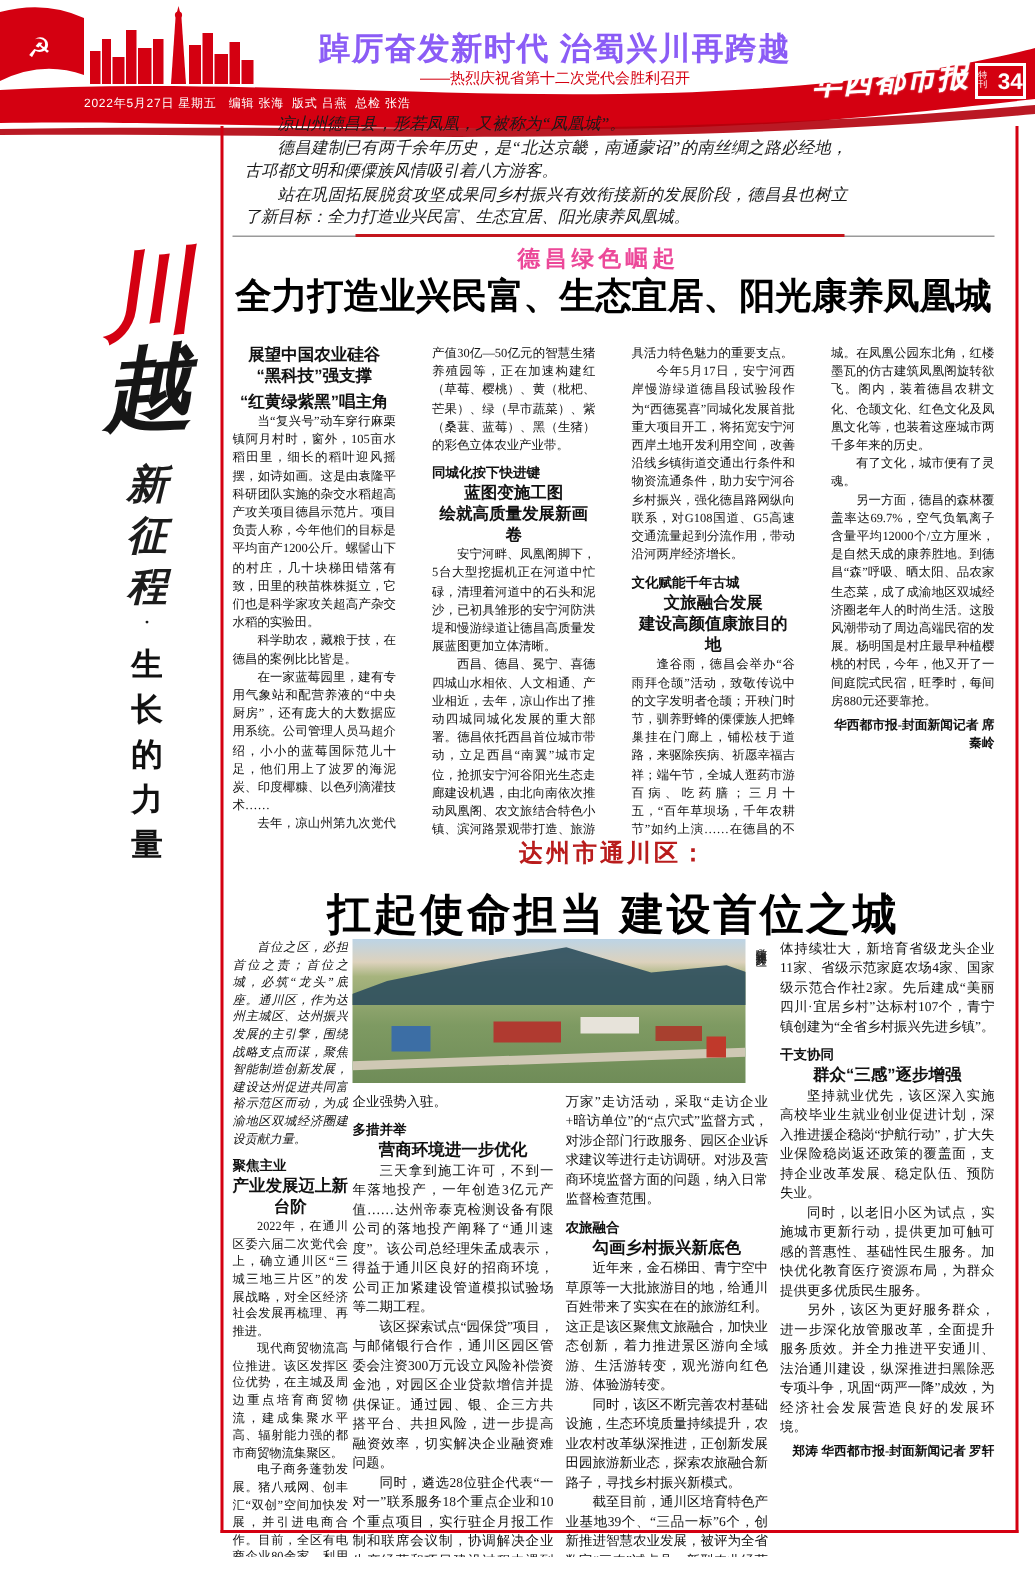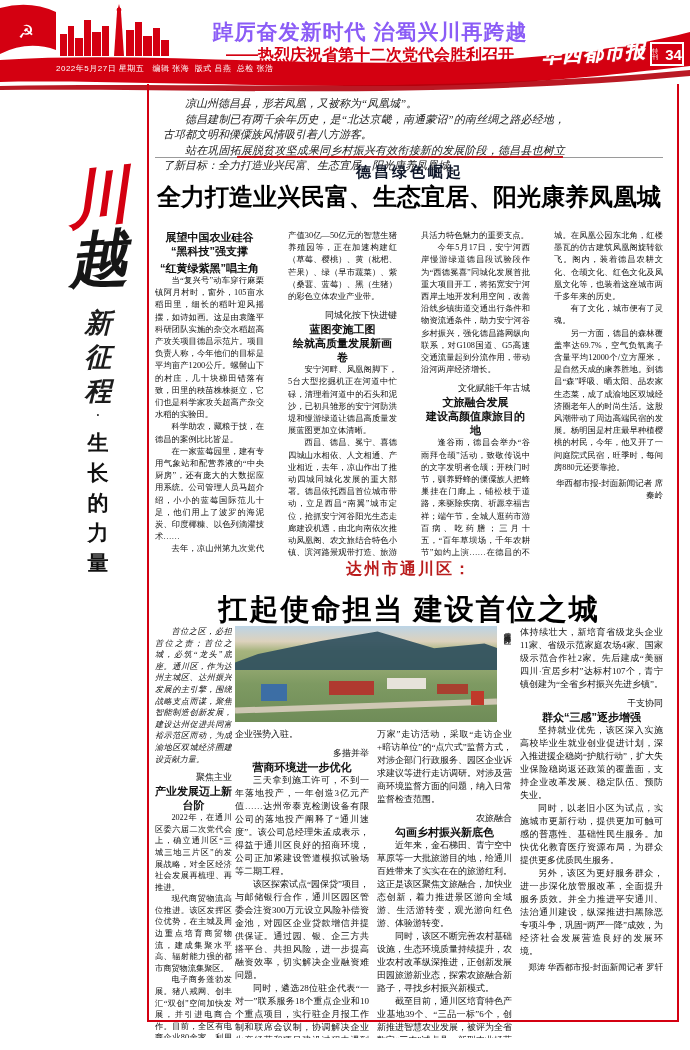--- a/index.html
+++ b/index.html
@@ -4,22 +4,22 @@
 <style>
   html,body{margin:0;padding:0;background:#f2f2f2;}
   .page{position:relative;width:690px;height:1050px;background:#fff;overflow:hidden;
         font-family:"Liberation Serif","DejaVu Serif",serif;color:#111;}
   
   .hdr-svg{position:absolute;left:0;top:0;}
   .slogan{position:absolute;left:200px;top:18px;width:340px;text-align:center;
           font-family:"Liberation Sans","DejaVu Sans",sans-serif;font-weight:900;
           font-size:21px;color:#8b5cf6;letter-spacing:1px;}
   .slogan-sub{position:absolute;left:200px;top:45px;width:340px;text-align:center;
-          font-family:"Liberation Sans","DejaVu Sans",sans-serif;font-weight:700;
-          font-size:16px;color:#d40011;}
+          font-family:"Liberation Sans","DejaVu Sans",sans-serif;font-weight:400;
+          font-size:10px;color:#d40011;}
   .masthead{position:absolute;left:538px;top:40px;width:108px;text-align:right;
           font-style:italic;font-weight:900;font-size:20px;color:#fff;
           transform:rotate(-3deg);letter-spacing:1px;text-shadow:0 0 1px #fff;}
   .badge{position:absolute;left:650px;top:42px;width:30px;height:20px;border:2px solid #fff;
           display:flex;align-items:center;justify-content:center;gap:6px;color:#fff;
           font-family:"Liberation Sans",sans-serif;}
   .badge .lab{width:7px;font-size:6px;line-height:6px;word-break:break-all;}
   .badge .num{font-size:15px;font-weight:900;line-height:15px;}
   .dateline{position:absolute;left:56px;top:63px;font-size:8px;color:#fff;
           font-family:"Liberation Sans",sans-serif;letter-spacing:.5px;white-space:pre;}
@@ -29,50 +29,50 @@
   
   .side{position:absolute;left:52px;top:168px;width:92px;text-align:center;}
   .side .c1{font-size:62px;line-height:60px;font-weight:900;color:#d40011;font-style:italic;transform:rotate(-6deg);}
   .side .c2{font-size:60px;line-height:62px;font-weight:900;color:#161616;font-style:italic;transform:rotate(-4deg);}
   .side .cal{margin-top:16px;font-size:27px;line-height:34px;font-weight:800;font-style:italic;color:#1c1c1c;}
   .side .cal span{display:block;}
   .side .dot{font-size:16px;line-height:16px;color:#1c1c1c;}
   .side .rest{margin-top:4px;font-size:21px;line-height:30px;font-weight:600;color:#111;}
   .side .rest span{display:block;}
   
-  .intro{position:absolute;left:163px;top:96px;width:402px;font-size:11px;line-height:15.5px;}
+  .intro{position:absolute;left:163px;top:76px;width:402px;font-size:11px;line-height:15.5px;}
   .intro .b-lead{font-style:italic;text-indent:2em;text-align:justify;color:#1a1a1a;}
   .rule{position:absolute;left:155px;top:157px;width:508px;height:1px;background:#9a9a9a;}
   .rule .red{position:absolute;left:82px;top:-1px;width:326px;height:2px;background:#c3161c;}
   
-  .kicker1{position:absolute;left:156px;top:163px;width:508px;text-align:center;font-size:15px;
-           font-family:"Liberation Sans",sans-serif;font-weight:600;color:#0f172a;letter-spacing:3px;}
+  .kicker1{position:absolute;left:145px;top:163px;width:508px;text-align:center;font-size:15px;
+           font-family:"Liberation Sans",sans-serif;font-weight:600;color:#ec4899;letter-spacing:3px;}
   .head1{position:absolute;left:155px;top:181px;width:508px;text-align:center;font-size:24px;
          font-weight:900;color:#000;letter-spacing:0;}
   .kicker2{position:absolute;left:155px;top:559px;width:508px;text-align:center;font-size:16px;
            font-family:"Liberation Sans",sans-serif;font-weight:600;color:#b91c1c;letter-spacing:2px;}
   .head2{position:absolute;left:155px;top:578px;width:508px;text-align:center;font-size:29px;
          font-weight:900;color:#000;letter-spacing:2px;margin-top:12px;}
   
   .a1cols{position:absolute;left:155px;top:230px;width:508px;height:327px;display:flex;gap:24px;overflow:hidden;}
   .a1cols .col{flex:1;font-size:8.3px;line-height:12.2px;overflow:hidden;}
   .a2body{position:absolute;left:155px;top:622px;width:508px;height:416px;overflow:hidden;}
   .a2c1{position:absolute;left:0;top:4px;width:77px;height:412px;font-size:8.2px;line-height:11.6px;overflow:hidden;}
   .a2c2{position:absolute;left:80px;top:106px;width:134px;height:310px;font-size:9px;line-height:13px;overflow:hidden;}
   .a2c3{position:absolute;left:222px;top:106px;width:135px;height:310px;font-size:9px;line-height:13px;overflow:hidden;}
   .a2c4{position:absolute;left:365px;top:4px;width:143px;height:412px;font-size:9px;line-height:13px;overflow:hidden;}
   .b-p{text-indent:2em;text-align:justify;}
   .b-cont{text-align:justify;}
   .b-lead{font-style:italic;text-indent:2em;text-align:justify;}
-  .b-kicker{font-family:"Liberation Sans",sans-serif;font-weight:400;text-align:right;
+  .b-kicker{font-family:"Liberation Sans",sans-serif;font-weight:700;text-align:left;
             font-size:9px;line-height:12px;margin:6px 0 1px;}
   .b-sub{font-family:"Liberation Sans",sans-serif;font-weight:700;text-align:center;
          font-size:11px;line-height:14px;}
   .a1cols .col > .b-sub:first-child + .b-sub{margin-bottom:3px;}
-  .b-byline{font-weight:400;text-align:right;font-size:8.5px;margin-top:3px;}
+  .b-byline{font-weight:700;text-align:right;font-size:8.5px;margin-top:3px;}
   
   .photo{position:absolute;left:80px;top:4px;width:262px;height:96px;overflow:hidden;
          background:linear-gradient(180deg,#bcd4e6 0%,#ddd2bd 16%,#a7b47e 26%,#7e9a62 60%,#6f8c58 100%);}
   .mtn{position:absolute;left:-8%;top:4%;width:120%;height:42%;background:#30505e;opacity:.92;
        clip-path:polygon(0 100%,14% 60%,34% 28%,52% 4%,70% 46%,86% 34%,100% 72%,100% 100%);}
   .pb{position:absolute;}
   .cap-v{position:absolute;left:344px;top:4px;width:13px;height:96px;writing-mode:vertical-rl;
          font-size:7.5px;letter-spacing:1px;color:#222;font-family:"Liberation Sans",sans-serif;}
 </style>
 </head>

